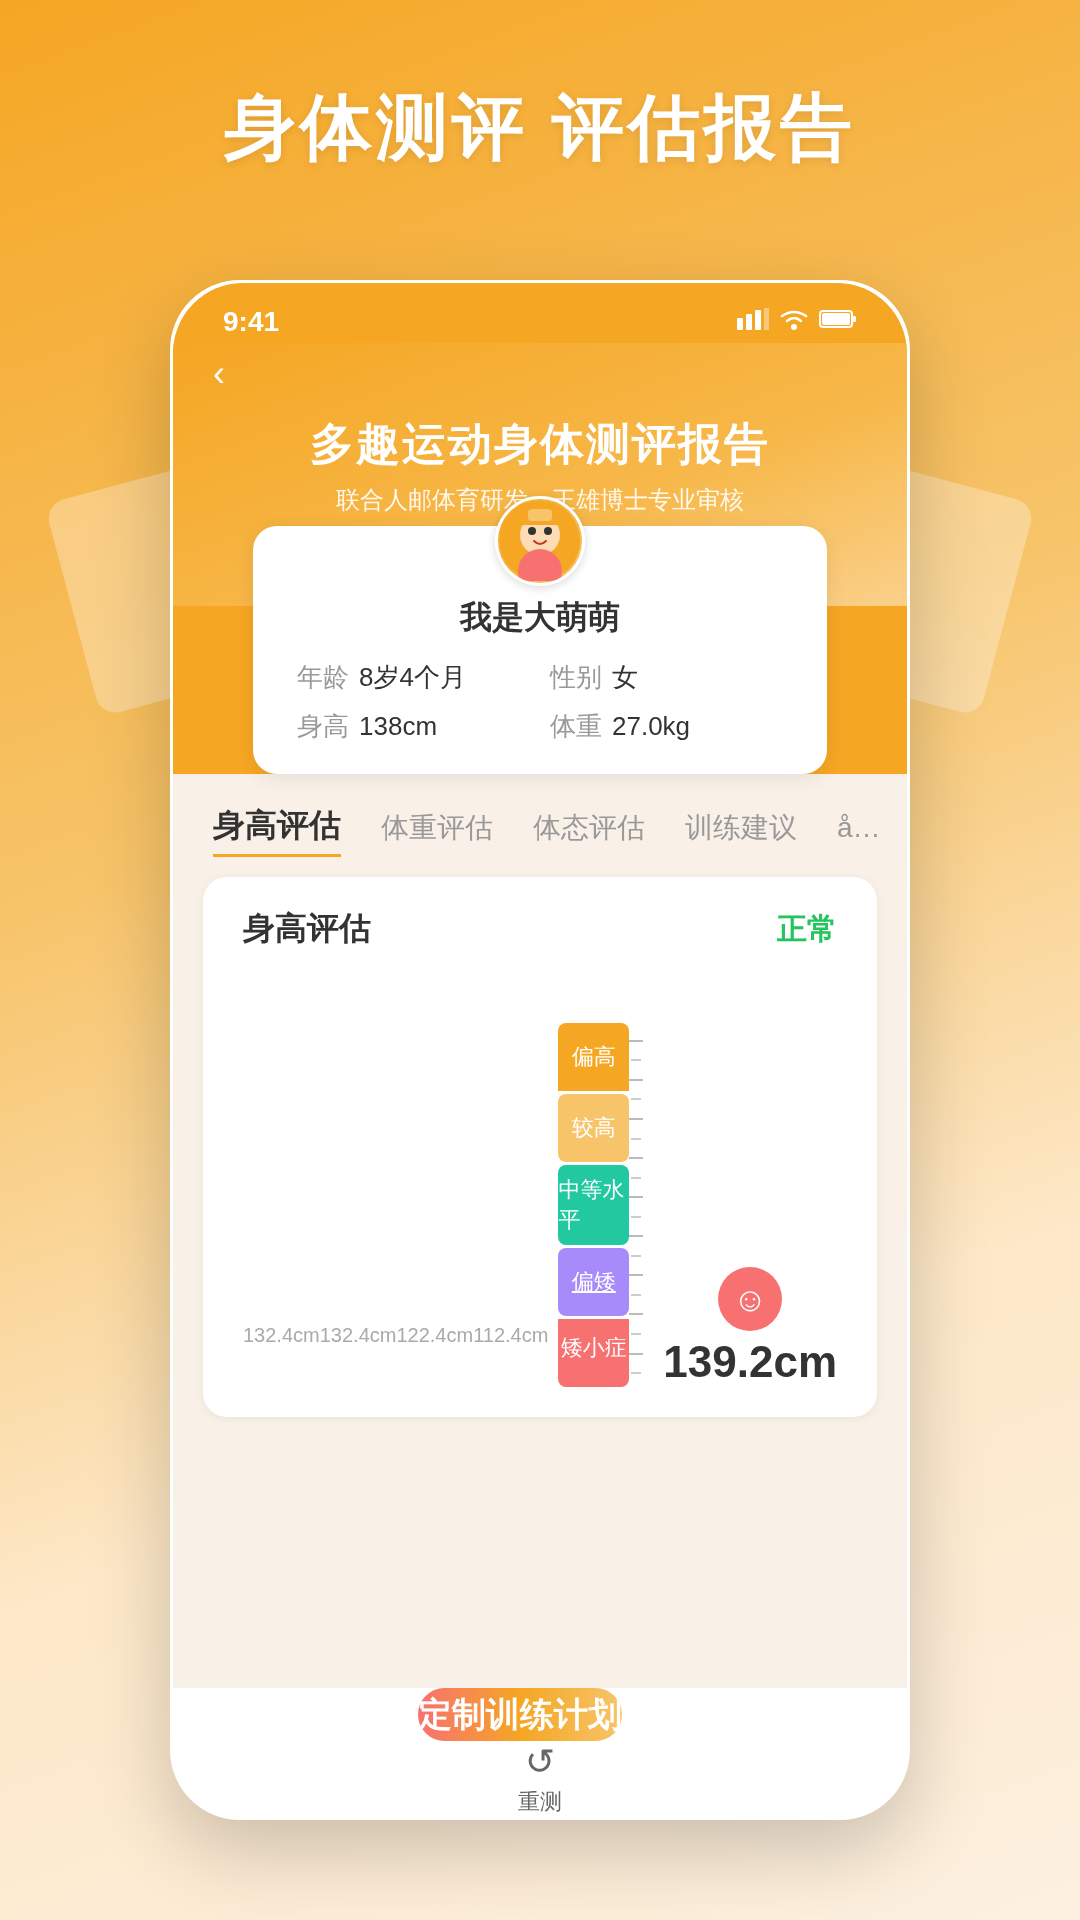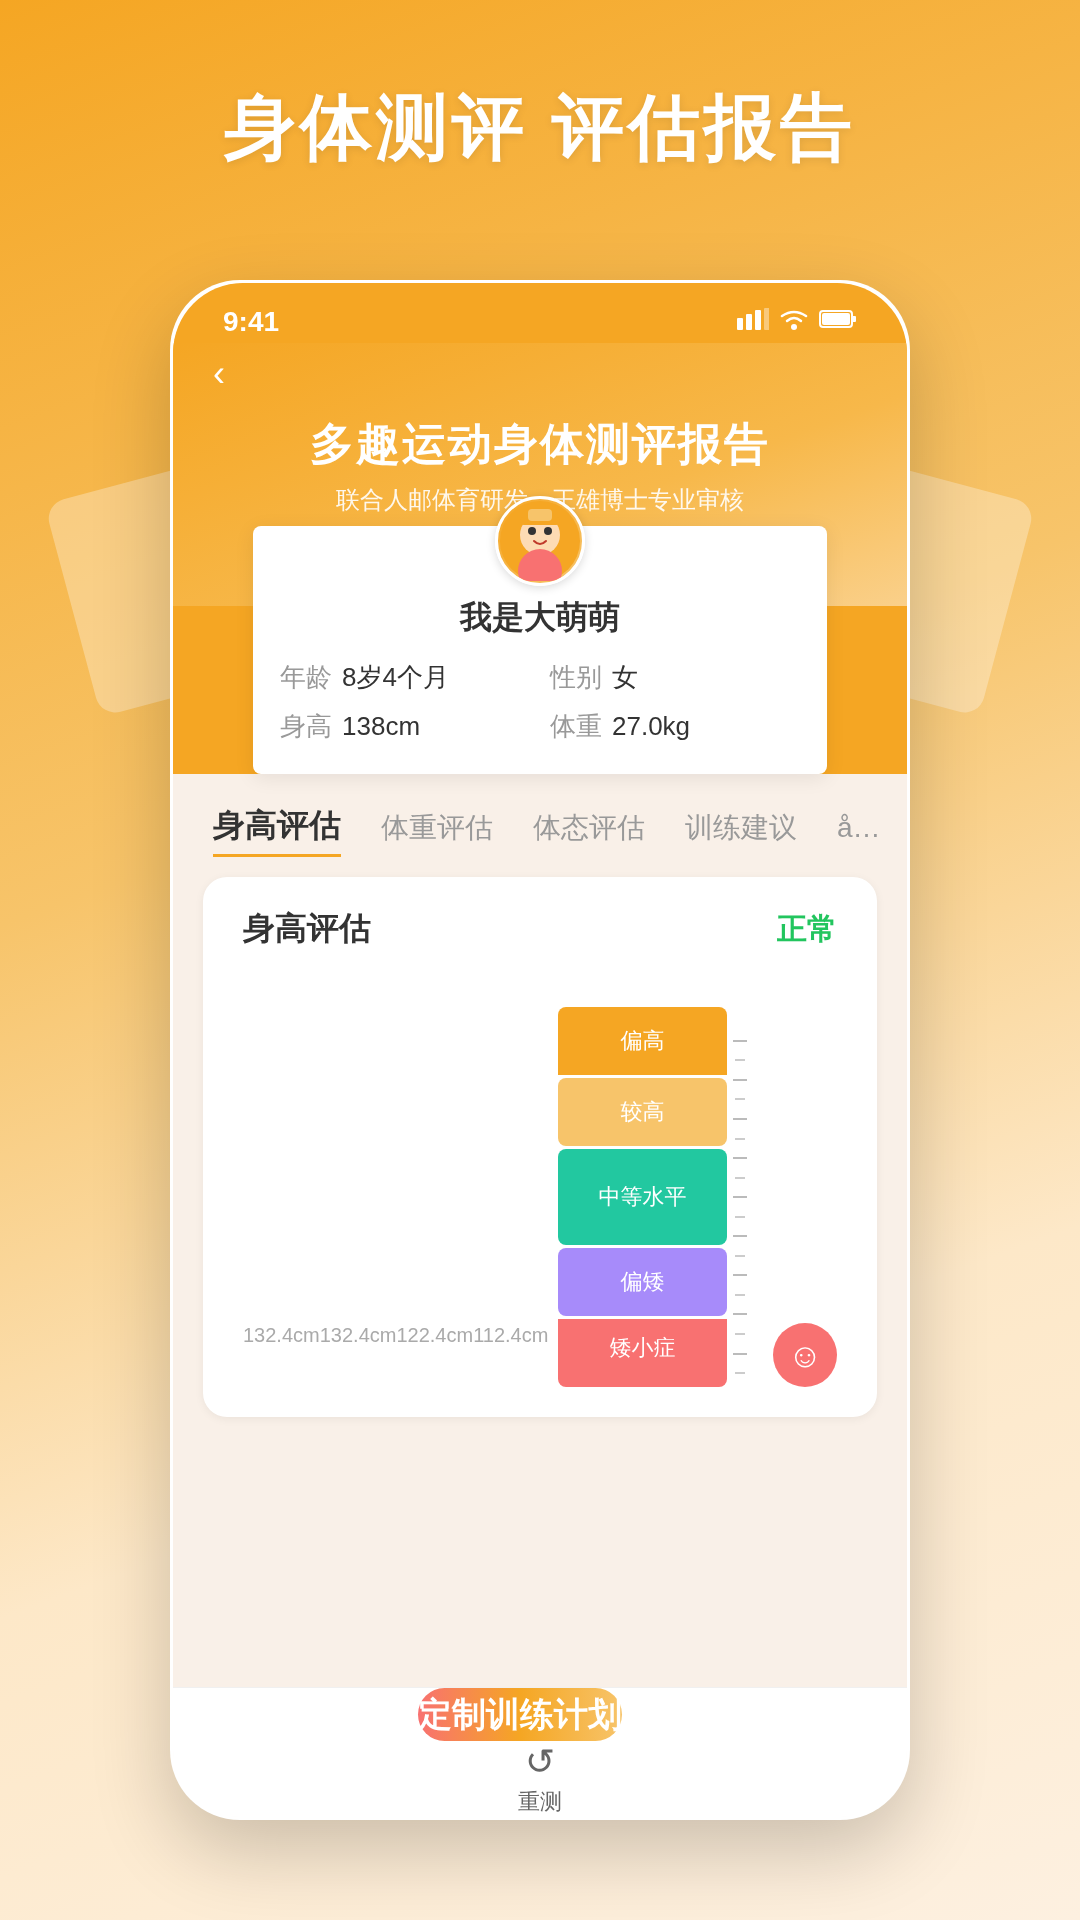--- a/index.html
+++ b/index.html
@@ -123,22 +123,22 @@
       text-align: center;
       color: rgba(255,255,255,0.9);
       font-size: 24px;
       margin-top: 10px;
     }
 
     
     .profile-card {
       margin: 0 40px;
       background: white;
-      border-radius: 8px;
-      padding: 30px 27px 30px;
+      border-radius: 24px;
+      padding: 30px 44px 30px;
       position: relative;
       box-shadow: 0 4px 20px rgba(0,0,0,0.08);
     }
     .avatar-wrap {
       display: flex;
       justify-content: center;
       margin-top: -60px;
       margin-bottom: 10px;
     }
     .avatar {
@@ -267,22 +267,22 @@
       display: flex;
       align-items: center;
       justify-content: center;
       border-radius: 8px;
       color: white;
       font-size: 22px;
       font-weight: 500;
     }
     .bar-pianggao { background: #f5a623; height: 68px; border-radius: 8px 8px 0 0; }
     .bar-jiaogao  { background: #f7c46a; height: 68px; }
-    .bar-zhongdeng { background: #22c8a0; height: 96px; }
-    .bar-pianjiao  { background: #a78bfa; height: 68px; }
+    .bar-zhongdeng { background: #22c8a0; height: 80px; }
+    .bar-pianjiao  { background: #a78bfa; height: 68px; text-decoration: underline; }
     .bar-aiziao    { background: #f87171; height: 68px; border-radius: 0 0 8px 8px; }
 
     
     .bottom-bar {
       position: absolute;
       bottom: 0;
       left: 0;
       right: 0;
       height: 130px;
       background: white;
@@ -475,20 +475,21 @@
               <div style="width:10px;height:2px;background:#ccc;"></div>
               <div style="width:14px;height:2px;background:#bbb;"></div>
               <div style="width:10px;height:2px;background:#ccc;"></div>
               <div style="width:14px;height:2px;background:#bbb;"></div>
               <div style="width:10px;height:2px;background:#ccc;"></div>
             </div>
 
             <div style="display:flex; align-items:flex-start; padding-left: 20px; padding-top: 50px;">
               <div style="display:flex; flex-direction:column; align-items:center; gap: 6px;">
                 <div style="width:64px; height:64px; border-radius:50%; background:#f87171; display:flex; align-items:center; justify-content:center; font-size:34px; color:white;">☺</div>
+                <span style="font-size:44px; font-weight:800; color:#333;">139.2cm</span>
               </div>
             </div>
           </div>
         </div>
 
       </div>
 
       <div class="bottom-bar">
         <div class="cta-button">定制训练计划</div>
         <div class="reset-btn">

